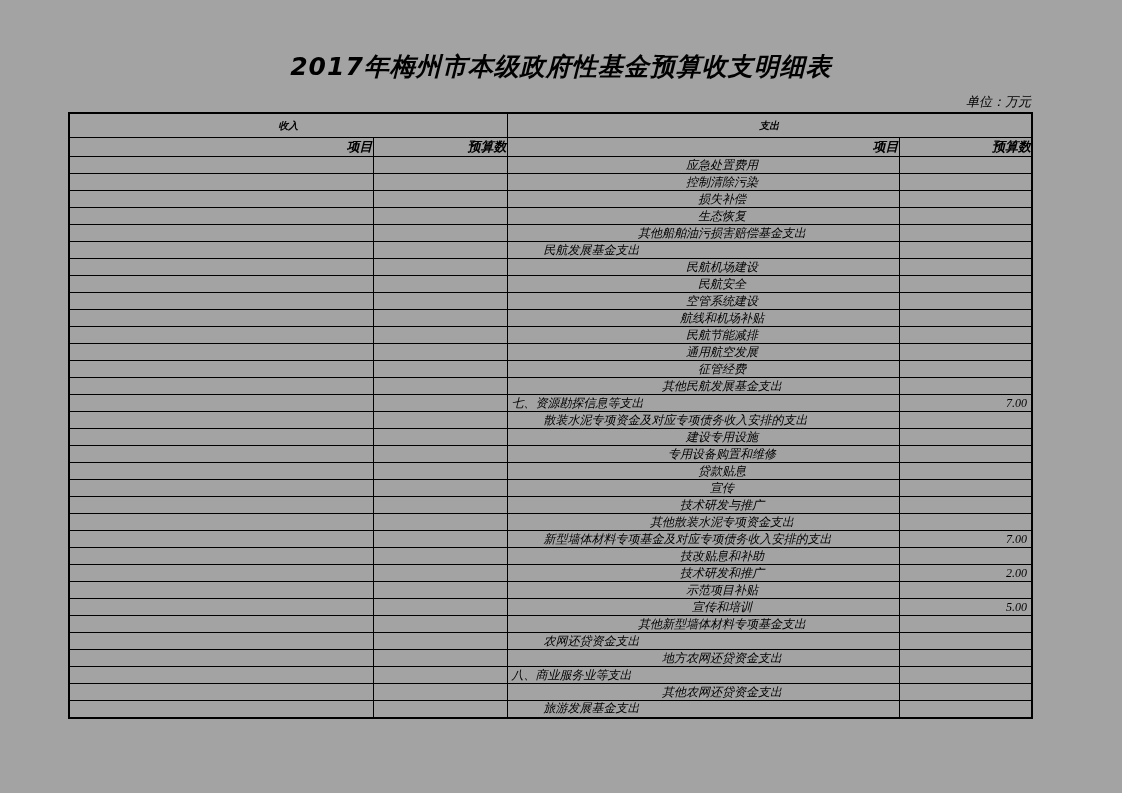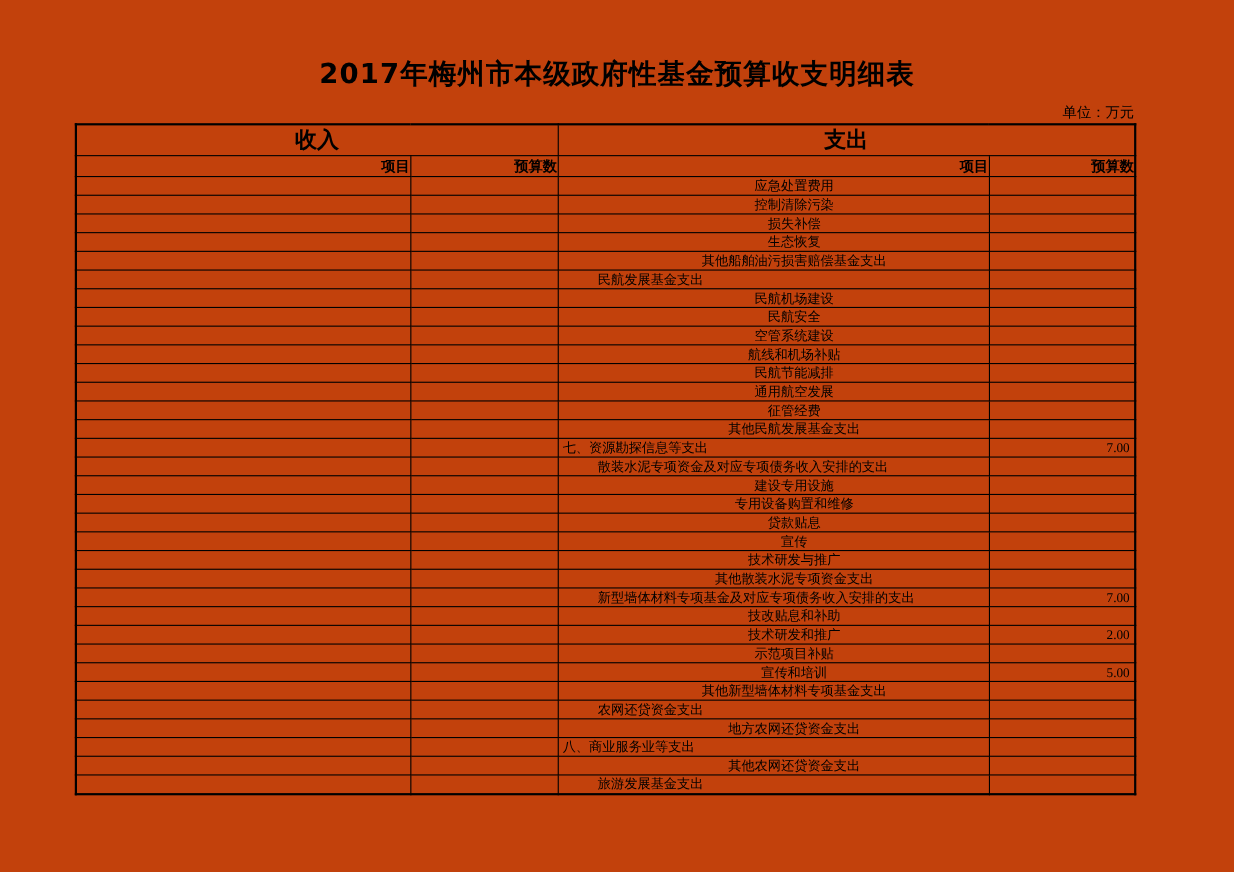--- a/index.html
+++ b/index.html
@@ -6,22 +6,23 @@
     margin: 0;
     padding: 0;
     background: #ffffff;
     color: #000000;
     font-family: "Liberation Serif", "DejaVu Serif", serif;
   }
   .page {
     position: relative;
     width: 1122px;
     height: 793px;
-    background: #c2410c;
+    background: #a3a3a3;
     overflow: hidden;
+    font-style: italic;
   }
   .title {
     margin: 52px 0 0 0;
     font-family: "DejaVu Sans", "Liberation Sans", sans-serif;
     font-weight: bold;
     font-size: 25px;
     line-height: 30px;
     text-align: center;
     letter-spacing: 1px;
   }
@@ -40,21 +41,21 @@
     border: 2px solid #000;
   }
   .budget-table th, .budget-table td {
     border: 1px solid #000;
     padding: 0;
     overflow: hidden;
     white-space: nowrap;
   }
   .budget-table thead tr.section-row th {
     height: 23px;
-    font-size: 20px;
+    font-size: 10px;
     font-weight: bold;
     text-align: center;
   }
   .budget-table thead tr.cols-row th {
     height: 18px;
     font-size: 13px;
     font-weight: bold;
     text-align: right;
   }
   .budget-table tbody tr {

